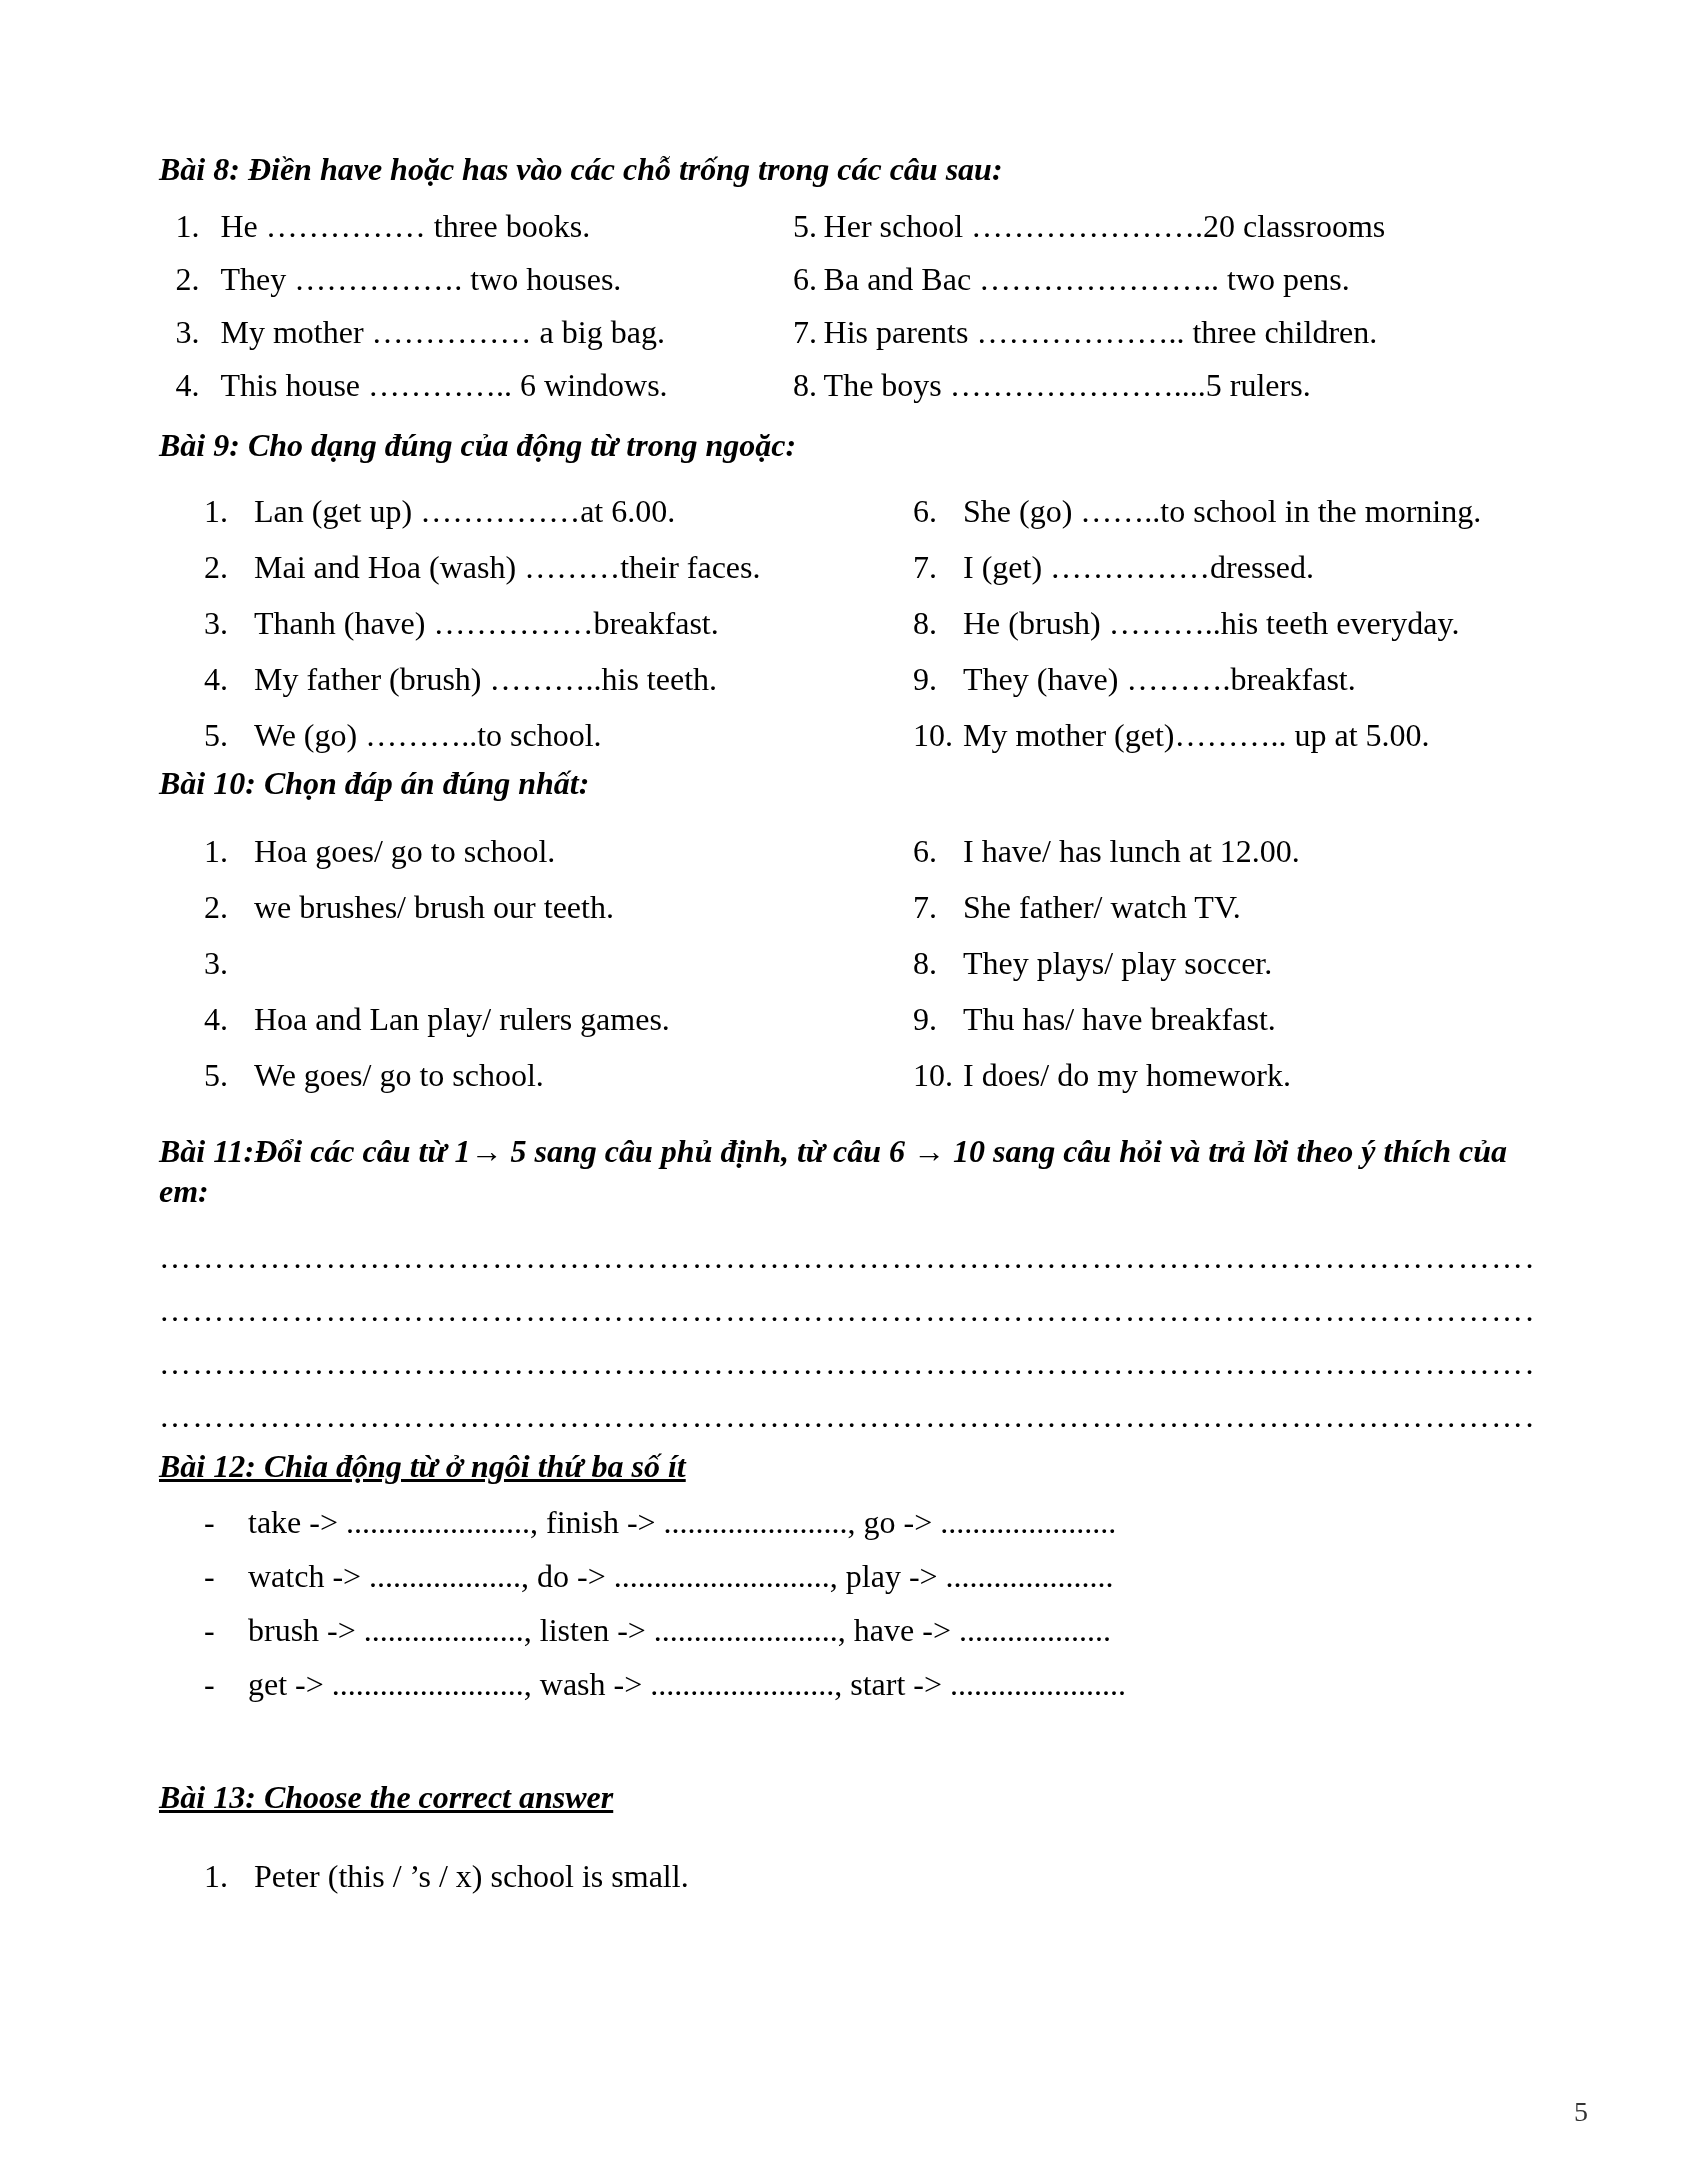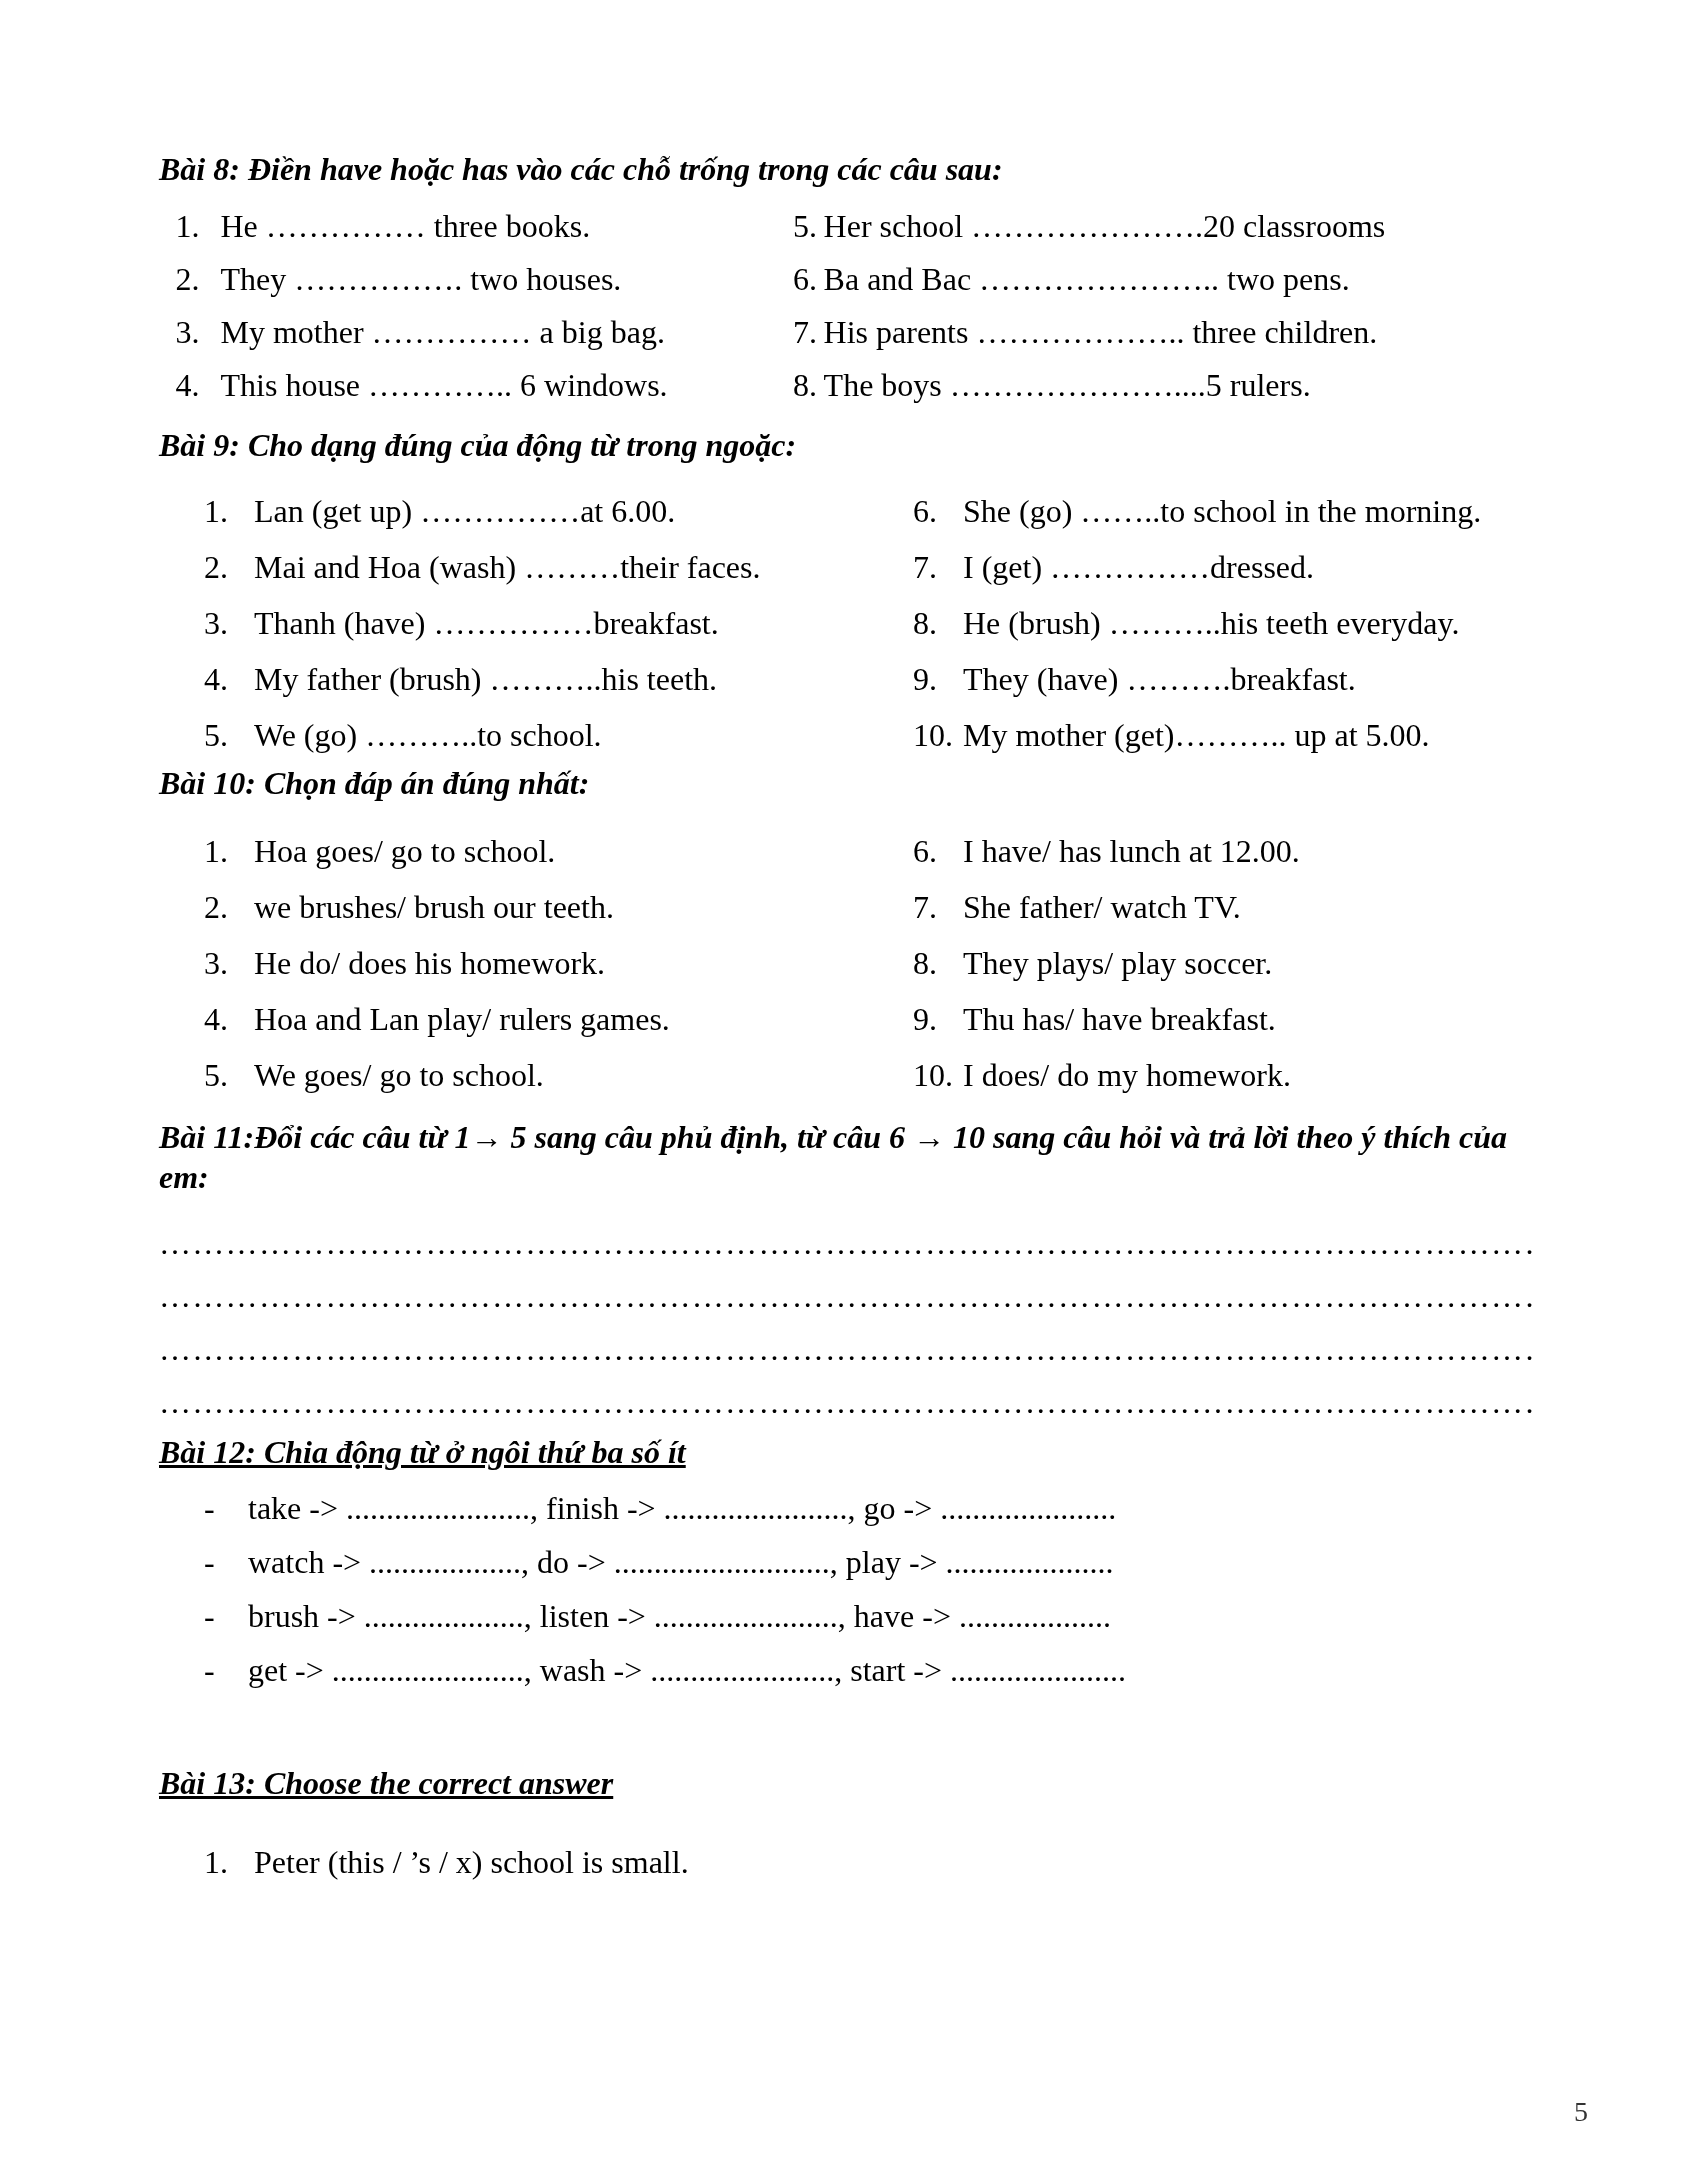--- a/index.html
+++ b/index.html
@@ -34,21 +34,21 @@
   .num-w68 {width:45px;}
   .num-w76 {width:50px;}
   .num-tight {margin-right:6.6px;}
   .pad25 {padding-left:16.5px;}
   .pad68 {padding-left:45px;}
   .sec8 .cols {margin-top:10.6px;}
   .sec9 {margin-top:13.2px;}
   .sec9 .cols {margin-top:18.5px;}
   .sec10 {}
   .sec10 .cols {margin-top:20px;}
-  .sec11 {margin-top:14px;}
+  .sec11 {margin-top:28px;}
   .sec11 .title {line-height:40px;}
   .answer-lines {margin-top:20px;}
   .dots {
     line-height:53px;
     white-space:nowrap;
     overflow:hidden;
     letter-spacing:1.3px;
   }
   .sec12 {margin-top:2.6px;}
   .verb-lines {margin-top:9.3px;}
@@ -168,21 +168,20 @@
         <div class="item item-84 pad68">
             <span class="num num-w76">1.</span>
             <span>Hoa goes/ go to school.</span>
           </div>
         <div class="item item-84 pad68">
             <span class="num num-w76">2.</span>
             <span>we brushes/ brush our teeth.</span>
           </div>
         <div class="item item-84 pad68">
             <span class="num num-w76">3.</span>
-            <span>He do/ does his homework.</span>
           </div>
         <div class="item item-84 pad68">
             <span class="num num-w76">4.</span>
             <span>Hoa and Lan play/ rulers games.</span>
           </div>
         <div class="item item-84 pad68">
             <span class="num num-w76">5.</span>
             <span>We goes/ go to school.</span>
           </div>
       </div>

